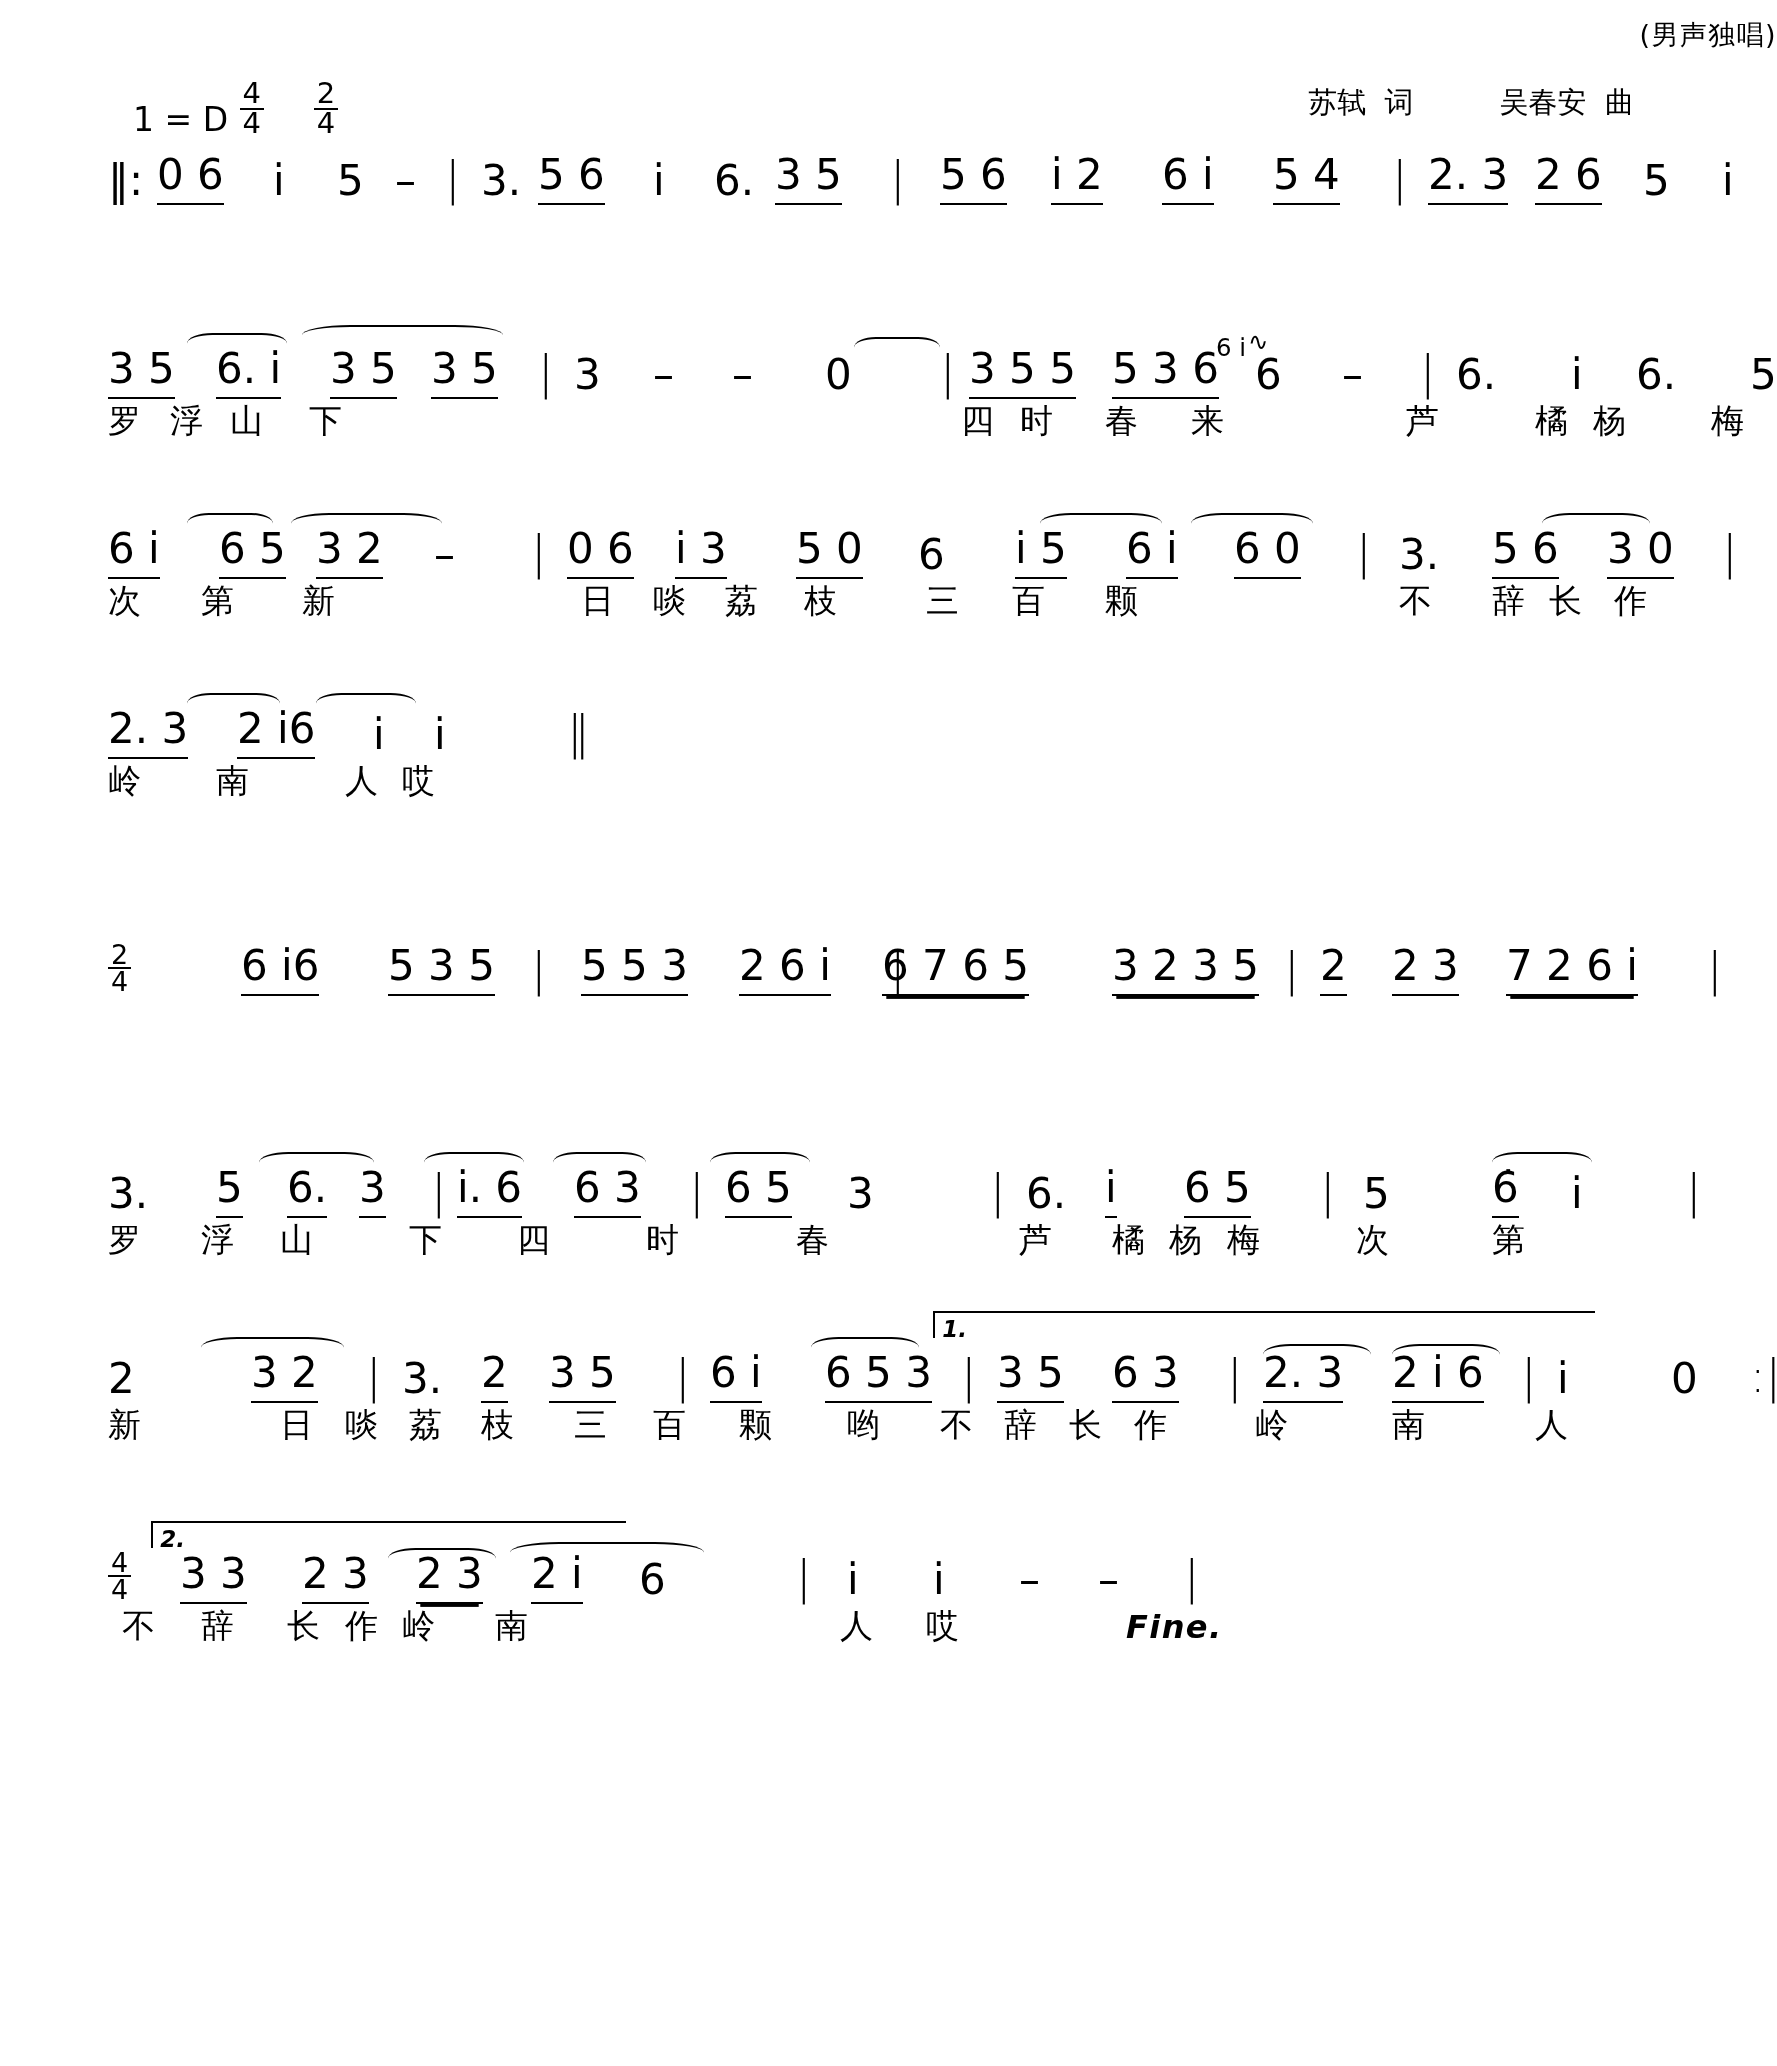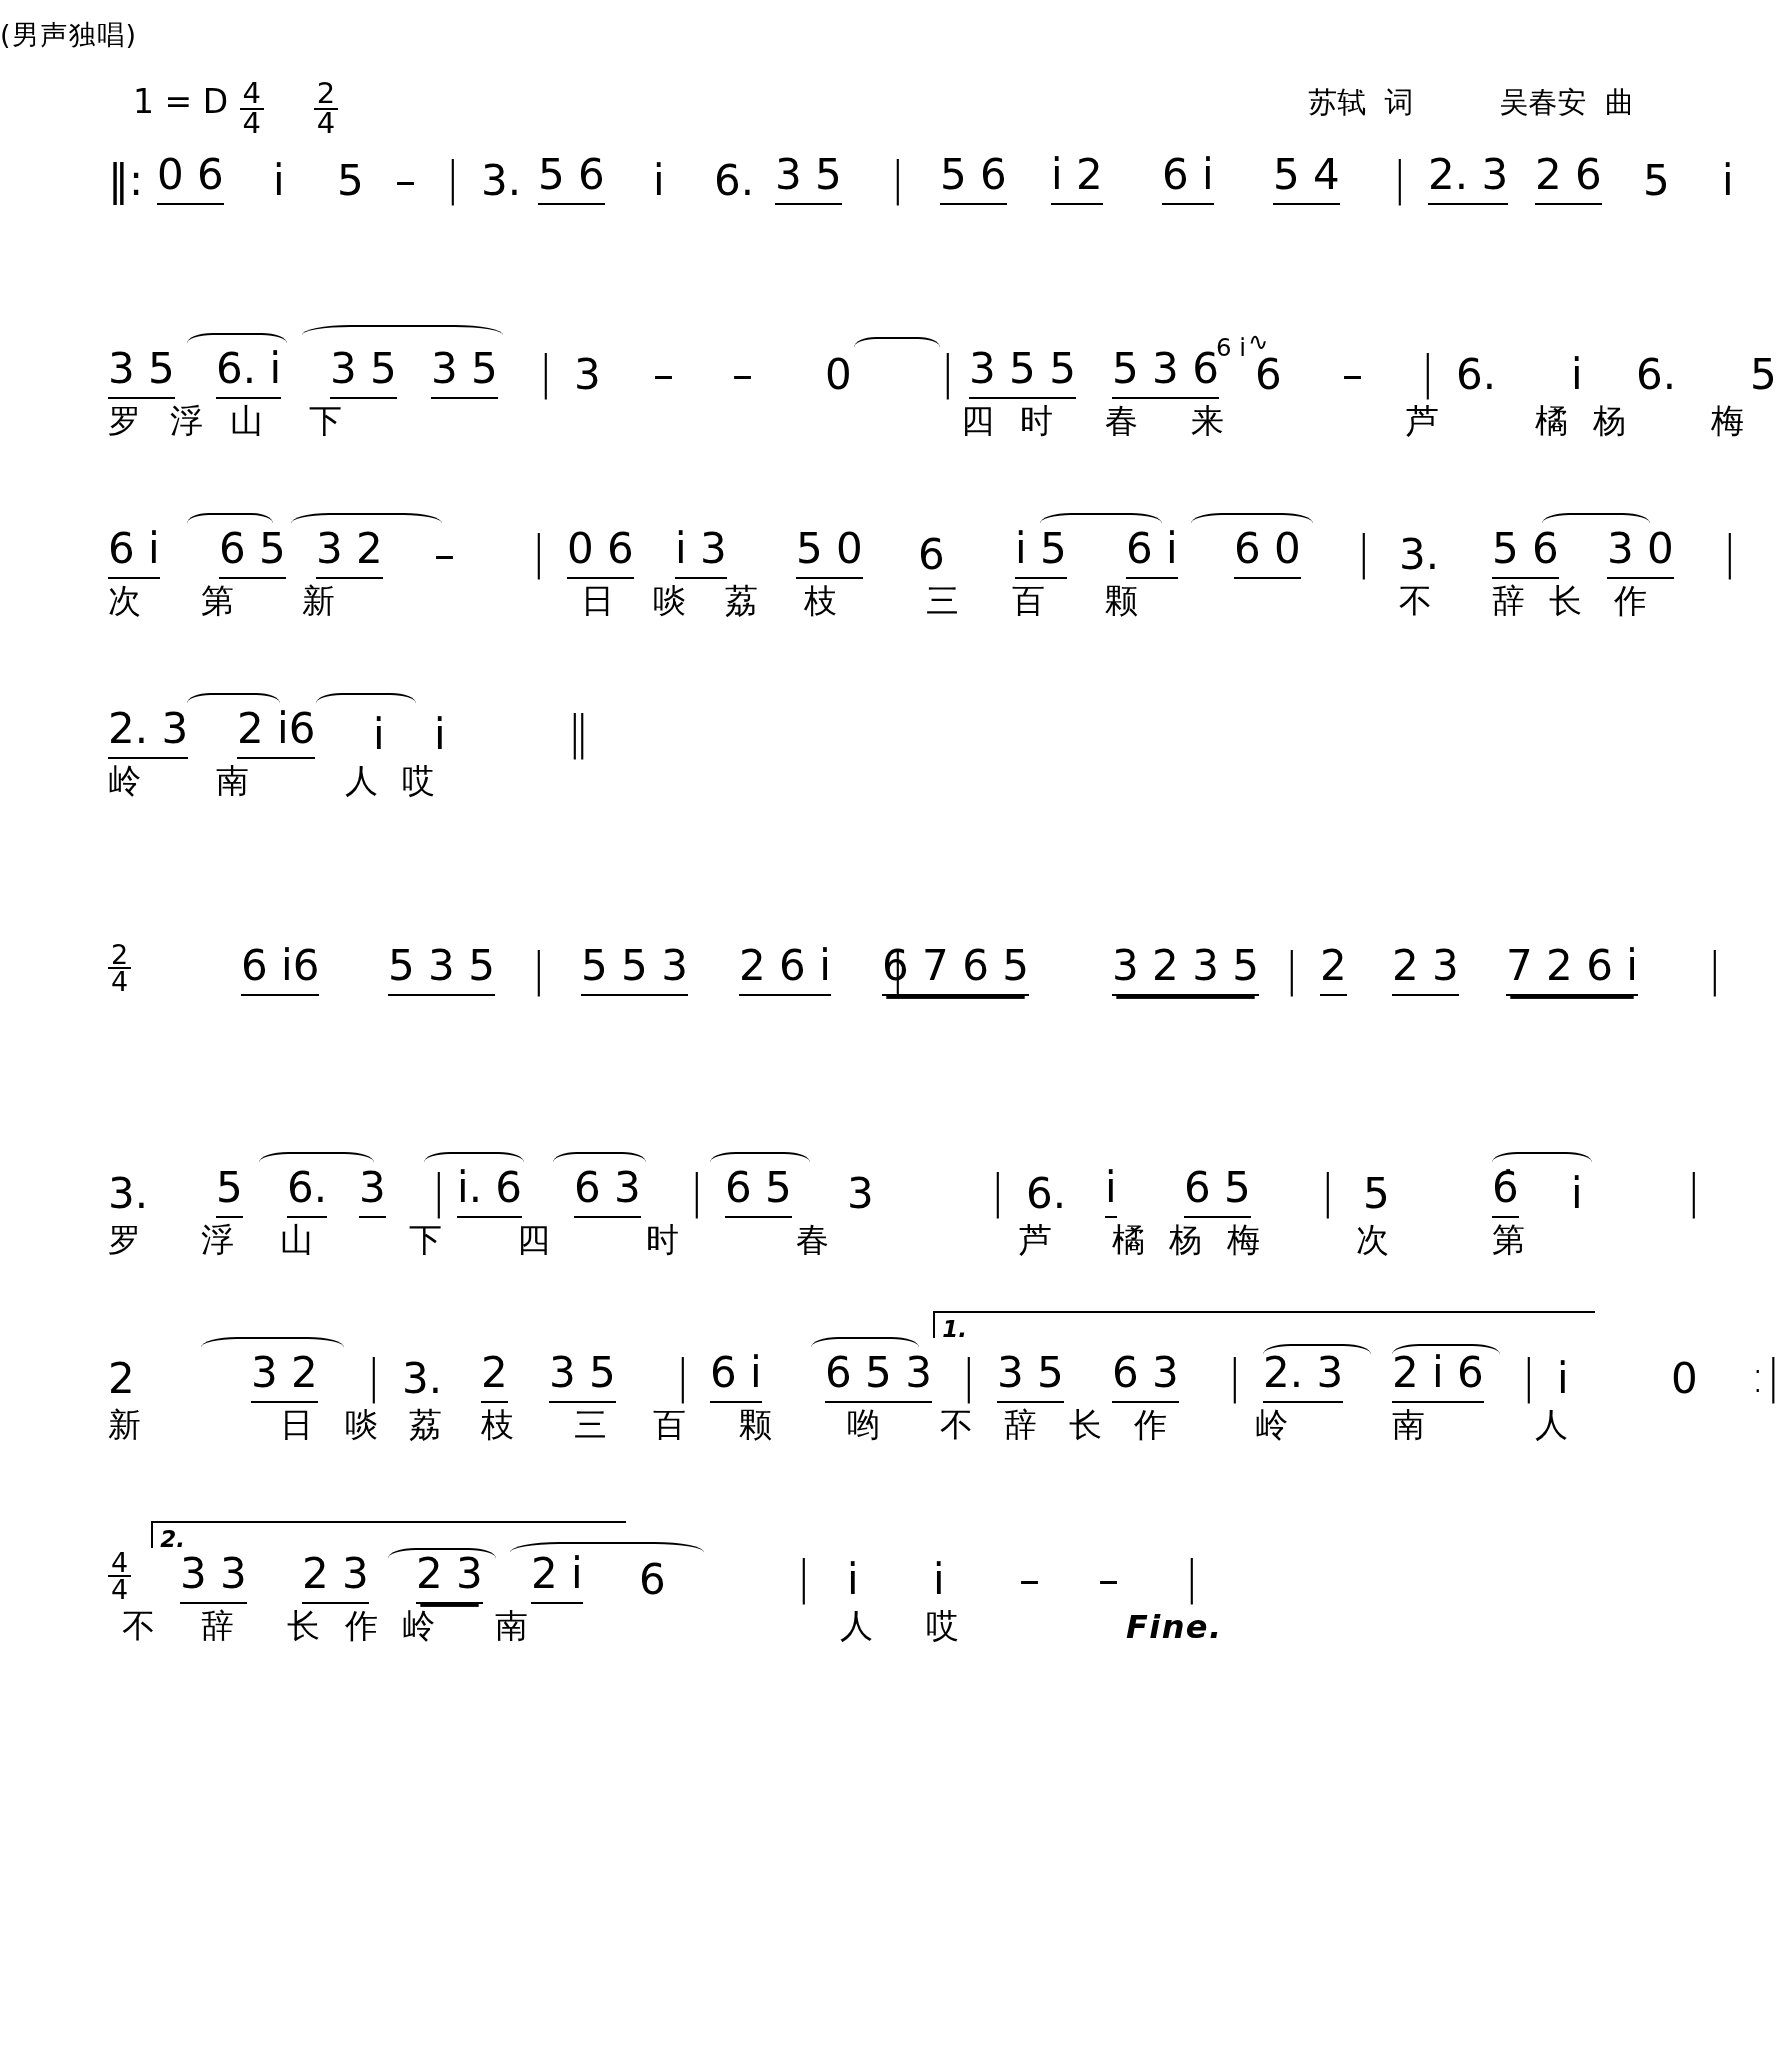--- a/index.html
+++ b/index.html
@@ -26,39 +26,39 @@
   
   .title {
     text-align: center;
     font-size: 66px;
     font-weight: bold;
     letter-spacing: 4.3px;
     margin-top: 118px;
     font-family: "DejaVu Sans", sans-serif;
   }
   .subtitle {
-    text-align: left;
+    text-align: right;
     font-size: 27px;
     margin-top: 17px;
     letter-spacing: 1.4px;
   }
 
   
   .infoRow {
     position: relative;
     height: 79px;
     margin-top: 7.2px;
   }
   .keysig {
     position: absolute;
     left: 133px;
     top: 21.5px;
     font-size: 33px;
     display: flex;
-    align-items: flex-start;
+    align-items: flex-end;
   }
   .frac {
     display: inline-flex;
     flex-direction: column;
     align-items: center;
     line-height: 0.95;
     font-size: 29px;
     margin-left: 11.5px;
     position: relative;
     top: -1.4px;

